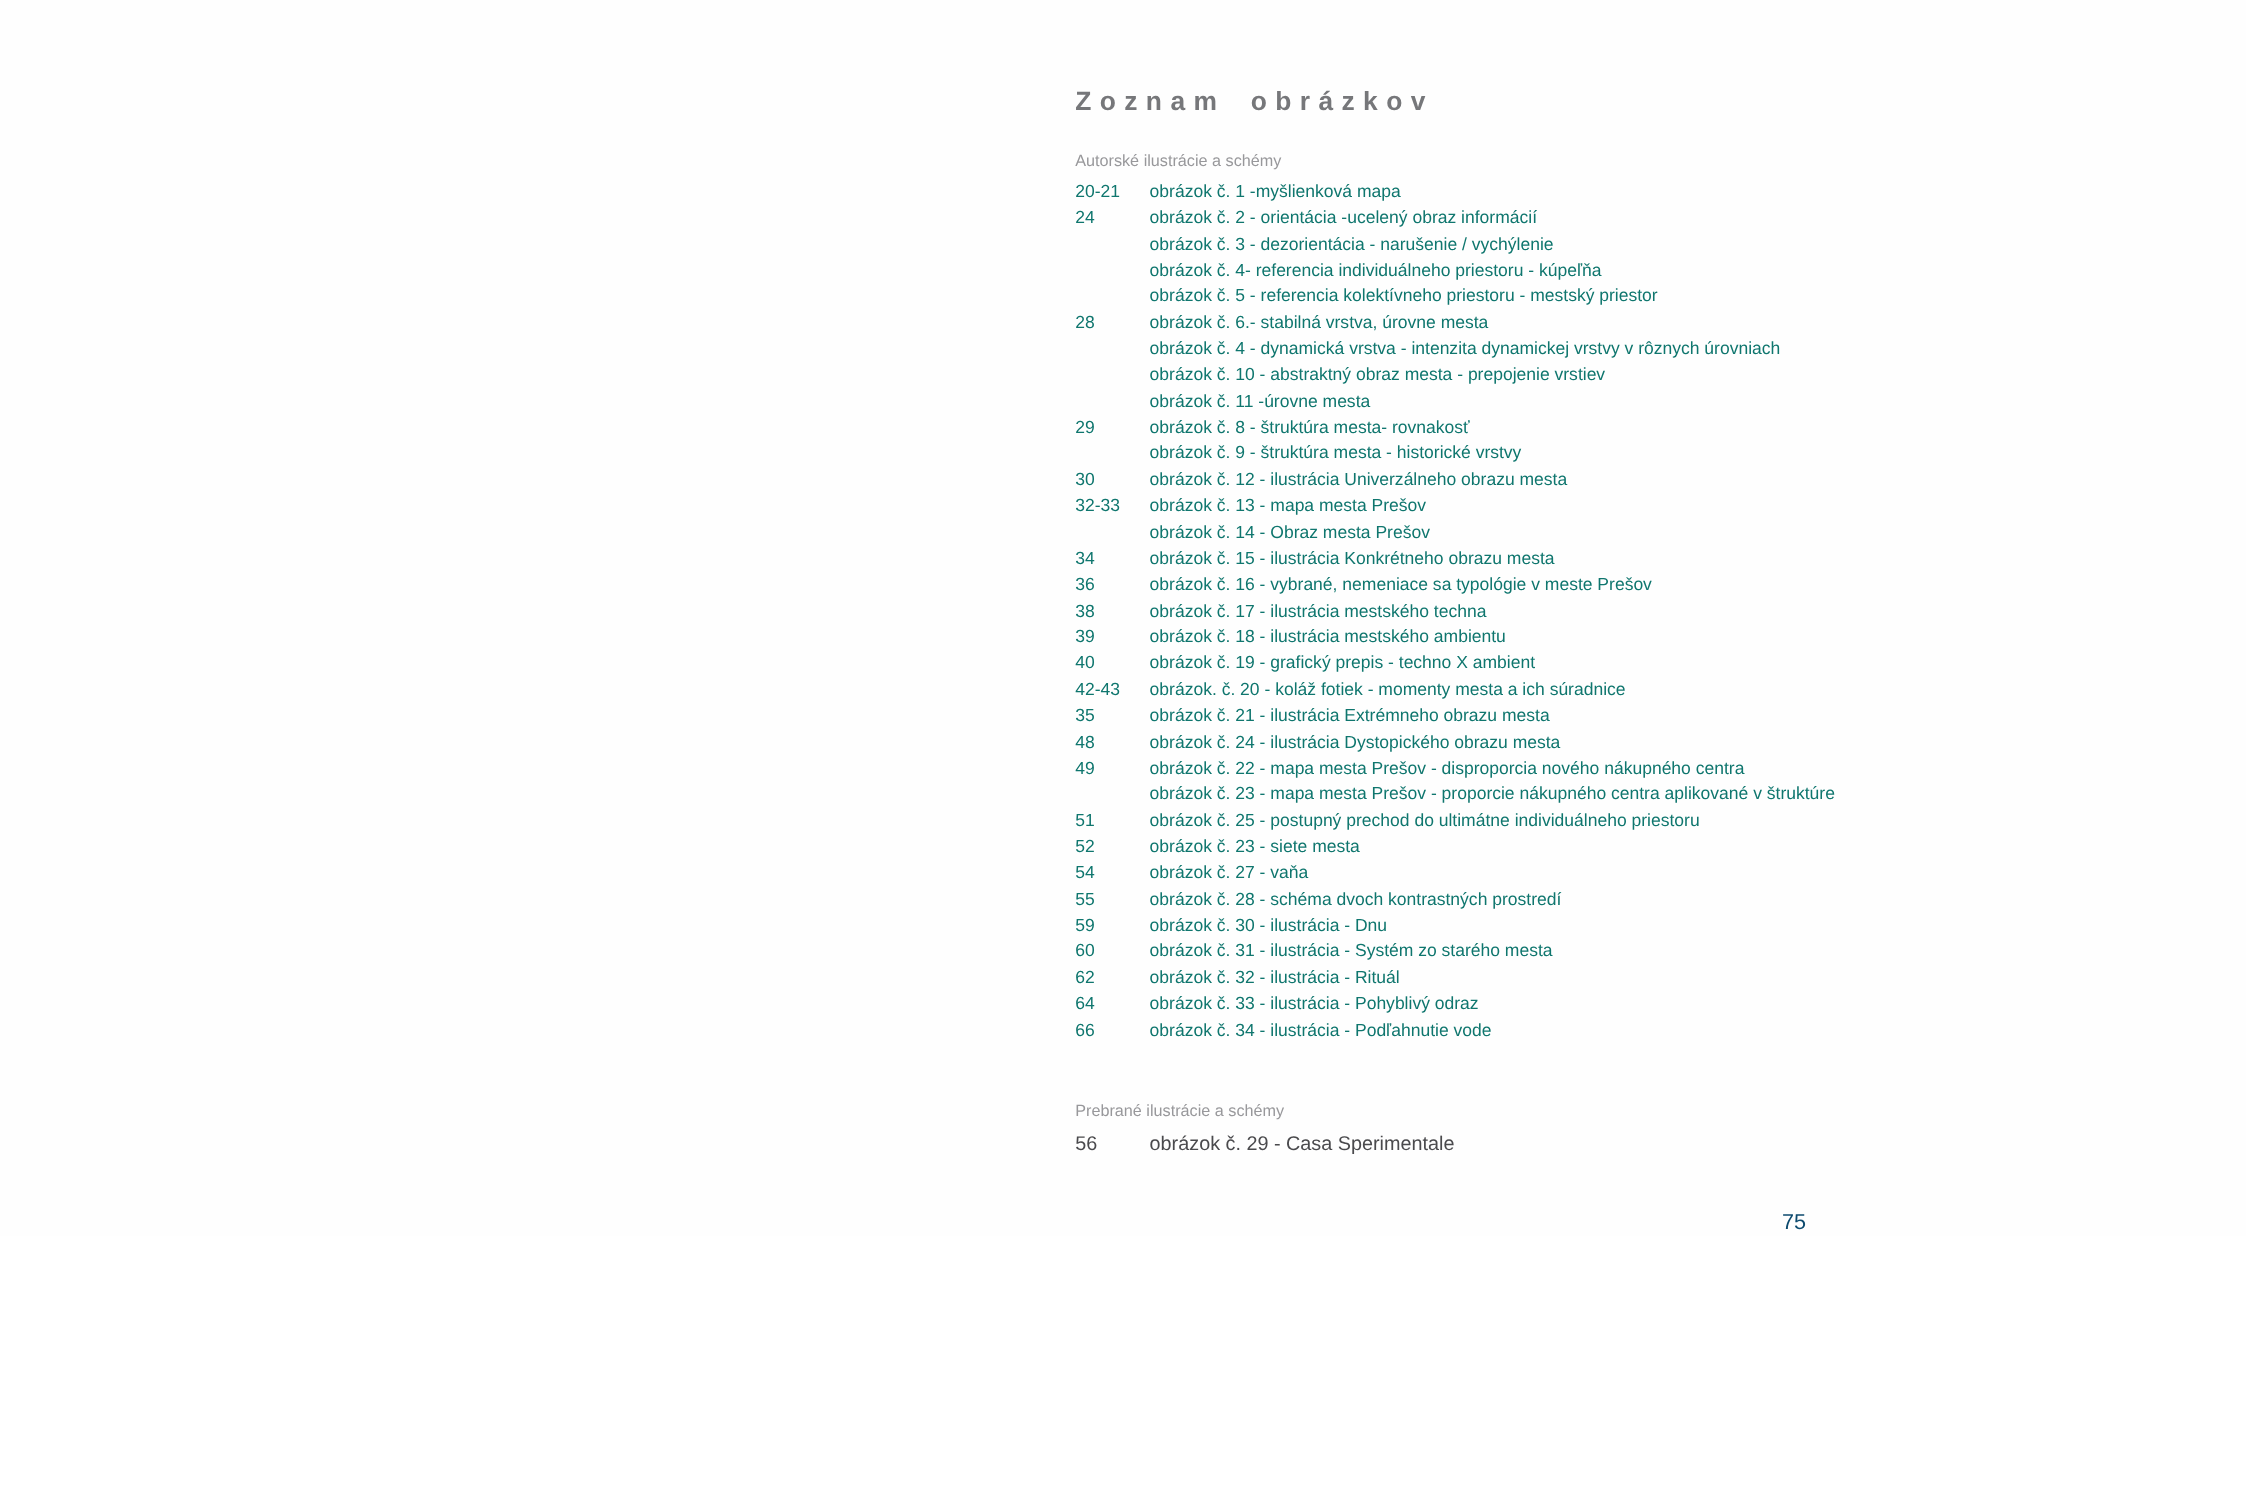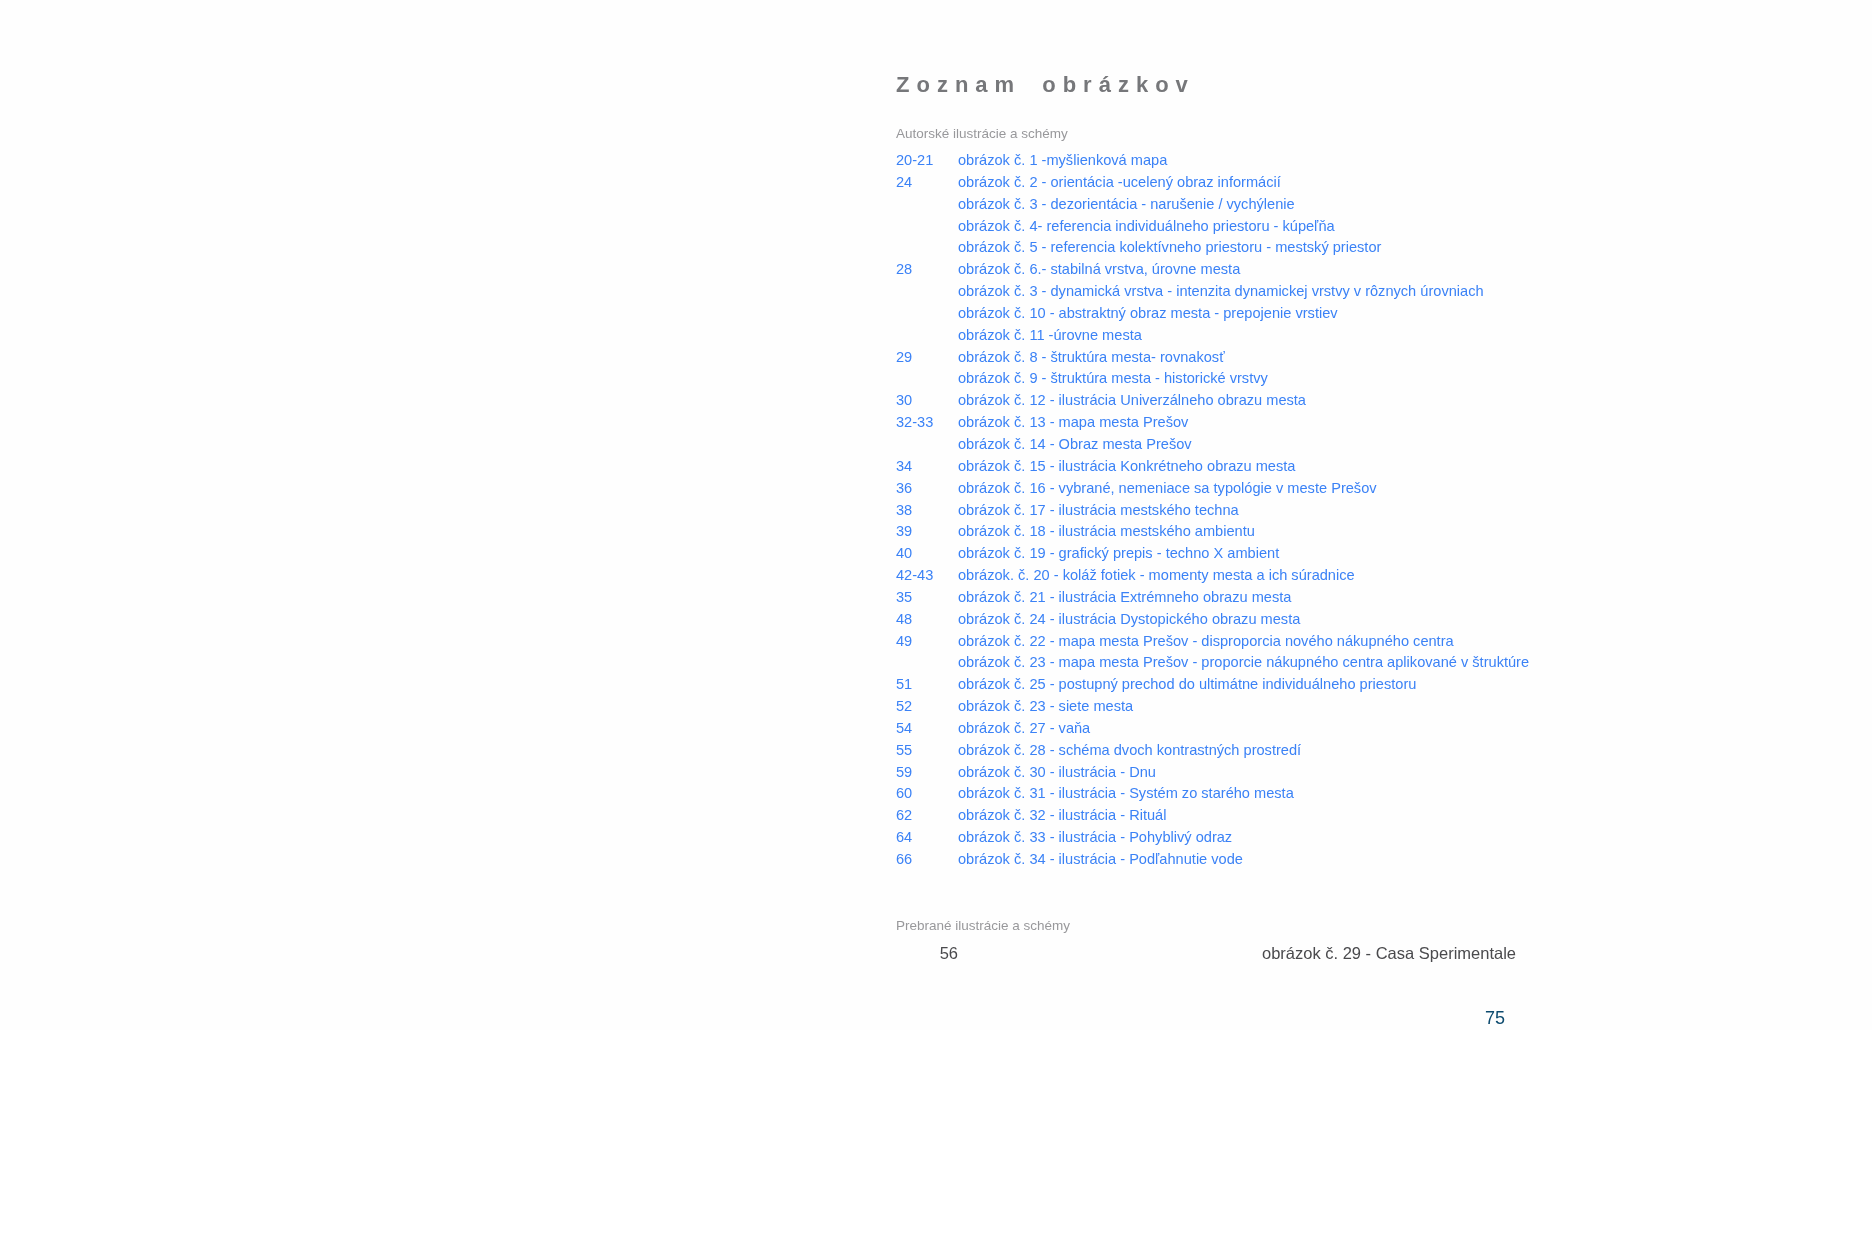--- a/index.html
+++ b/index.html
@@ -43,36 +43,35 @@
   .figure-list {
     position: absolute;
     left: 0;
     top: 150px;
     width: 620px;
   }
   .entry-row {
     display: flex;
     line-height: 21.85px;
     font-size: 14.6px;
-    color: #3b82f6;
+    color: #0f766e;
     white-space: nowrap;
   }
   .entry-pages {
     flex: 0 0 62px;
   }
   .entry-label {
     flex: 1 1 auto;
   }
   .heading-2 { position: absolute; left: 0; top: 918px; }
   .big-list {
     position: absolute;
     left: 0;
     top: 941px;
     width: 620px;
-    text-align: right;
   }
   .big-list .entry-row {
     font-size: 16.5px;
     line-height: 24px;
     color: #4a4a4d;
   }
   .folio {
     position: absolute;
     left: 1485px;
     top: 1008px;
@@ -110,21 +109,21 @@
         <div class="entry-row">
           <span class="entry-pages"></span>
           <span class="entry-label">obrázok č. 5 - referencia kolektívneho priestoru - mestský priestor</span>
         </div>
         <div class="entry-row">
           <span class="entry-pages">28</span>
           <span class="entry-label">obrázok č. 6.- stabilná vrstva, úrovne mesta</span>
         </div>
         <div class="entry-row">
           <span class="entry-pages"></span>
-          <span class="entry-label">obrázok č. 3 - dynamická vrstva - intenzita dynamickej vrstvy v rôznych úrovniach</span>
+          <span class="entry-label">obrázok č. 4 - dynamická vrstva - intenzita dynamickej vrstvy v rôznych úrovniach</span>
         </div>
         <div class="entry-row">
           <span class="entry-pages"></span>
           <span class="entry-label">obrázok č. 10 - abstraktný obraz mesta - prepojenie vrstiev</span>
         </div>
         <div class="entry-row">
           <span class="entry-pages"></span>
           <span class="entry-label">obrázok č. 11 -úrovne mesta</span>
         </div>
         <div class="entry-row">

